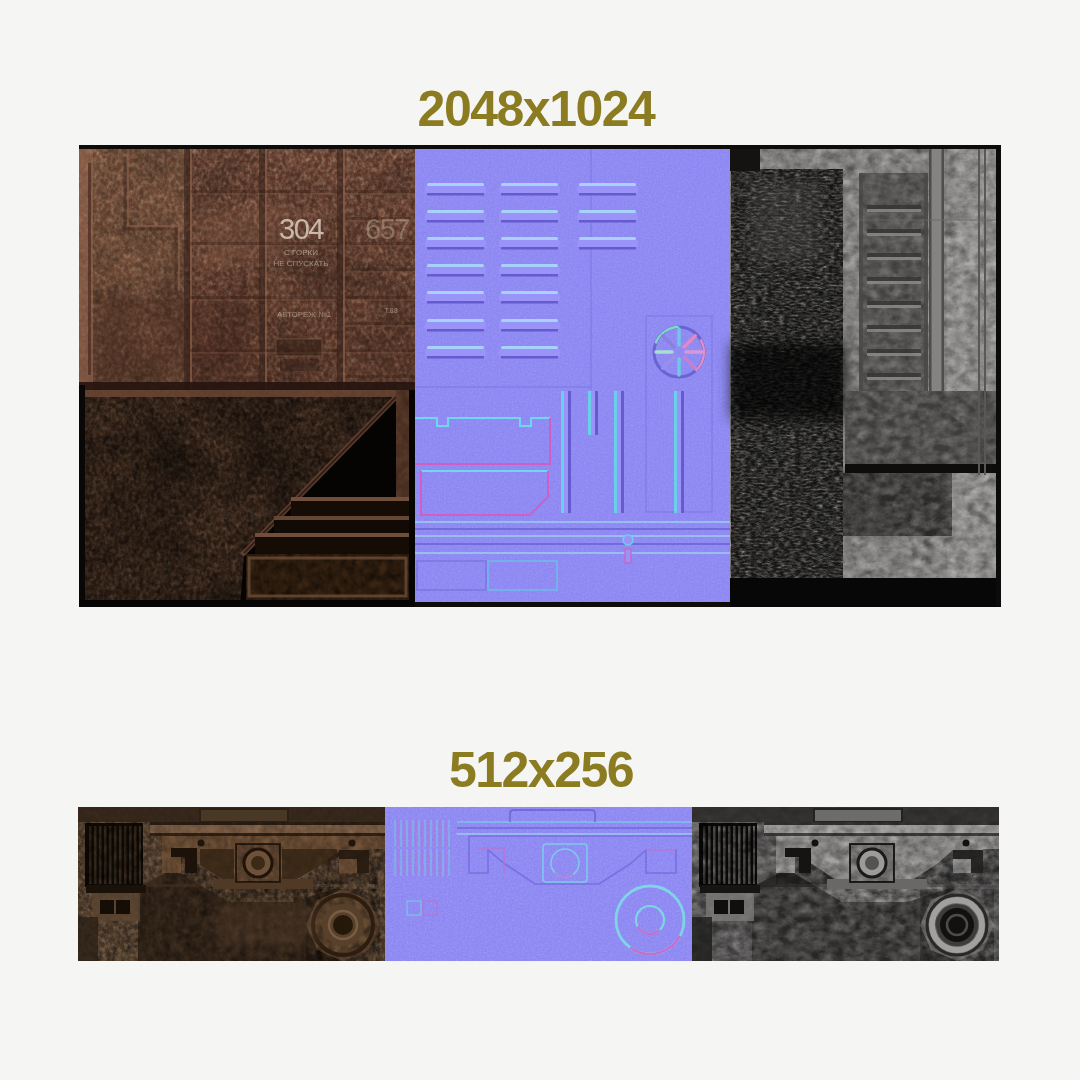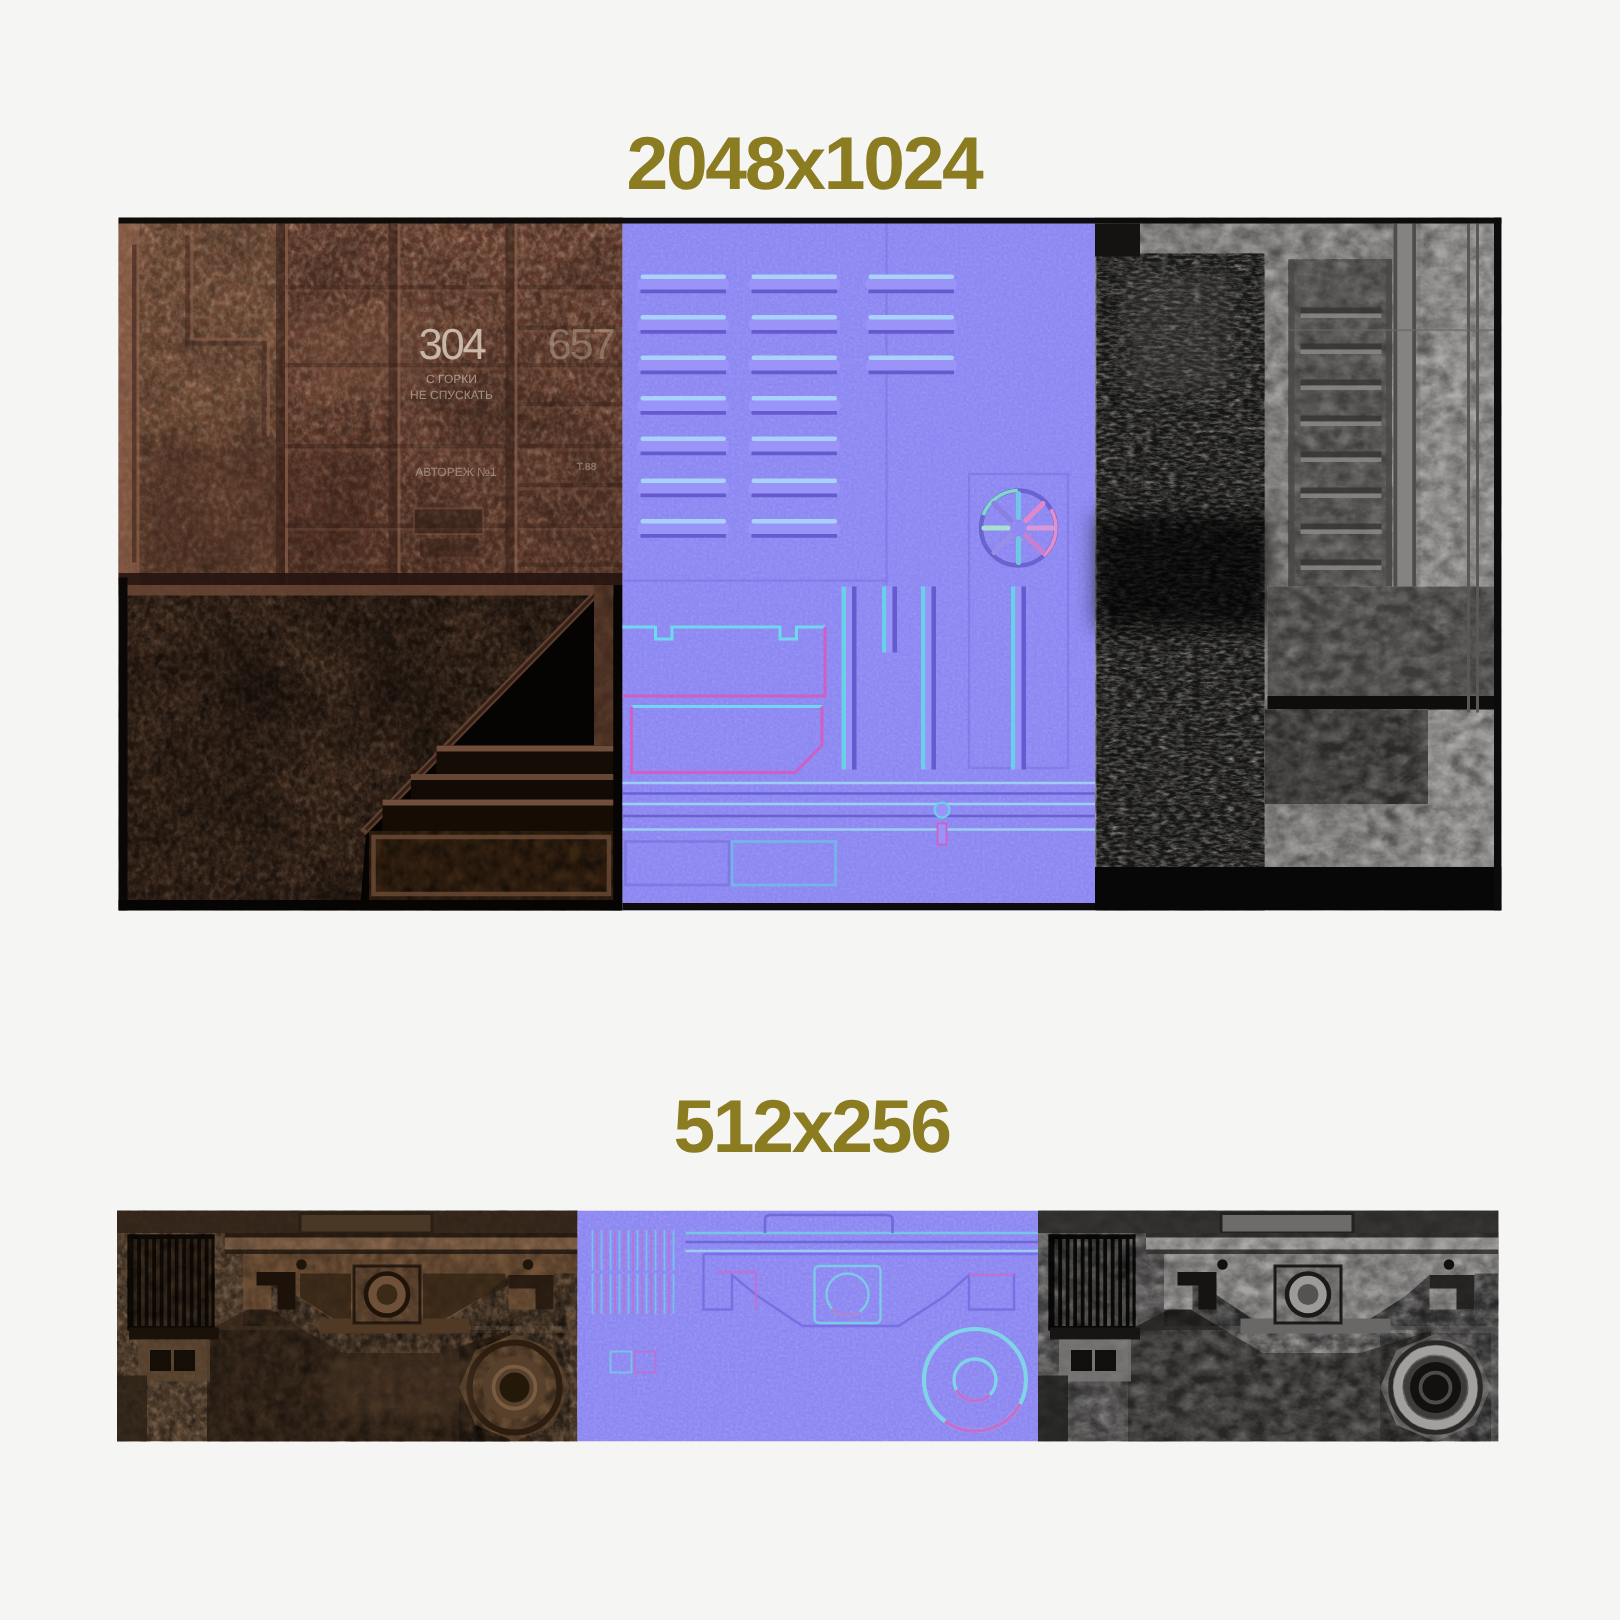--- a/index.html
+++ b/index.html
@@ -348,21 +348,21 @@
   <path d="M780 75 L922 75" stroke="#6a6866" stroke-width="1.5" opacity="0.6"></path>
 
   <rect x="651" y="433" width="271" height="29" fill="#070707"></rect>
 
   <rect x="917" y="0" width="5" height="462" fill="#0b0b0b"></rect>
 
   <rect x="0" y="0" width="922" height="4" fill="#0d0c0b"></rect>
 </g>
 </svg>
 
-<div class="title" style="top:726px;left:1px;">512x256</div>
+<div class="title" style="top:745px;left:1px;">512x256</div>
 
 <svg style="position:absolute;left:78px;top:807px;" width="921" height="154" viewBox="0 0 921 154">
 
 <g id="sm-diffuse">
   <rect x="0" y="0" width="307" height="154" fill="#55402d"></rect>
   <rect x="0" y="0" width="307" height="154" filter="url(#nDark)" opacity="0.6"></rect>
   <rect x="0" y="0" width="307" height="154" filter="url(#nLight)" opacity="0.5"></rect>
 
   <rect x="0" y="0" width="307" height="15" fill="#33251a" opacity="0.9"></rect>
 

